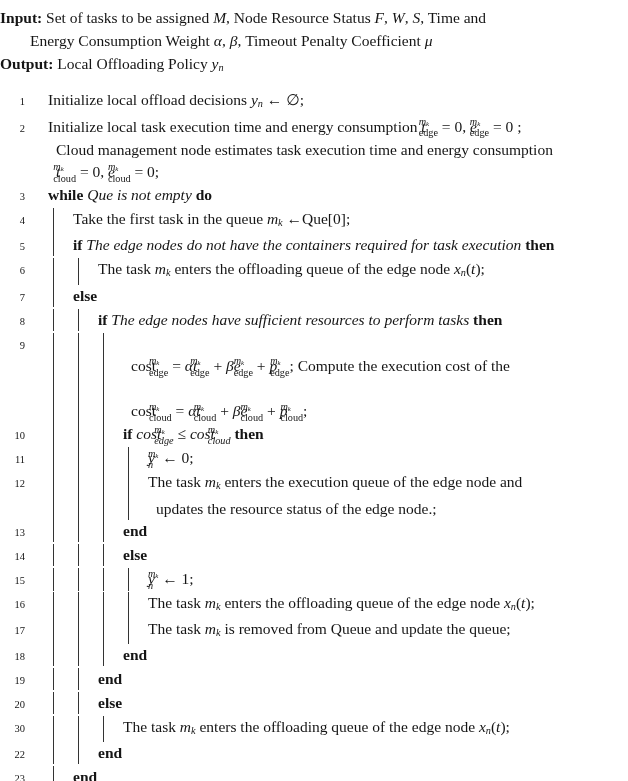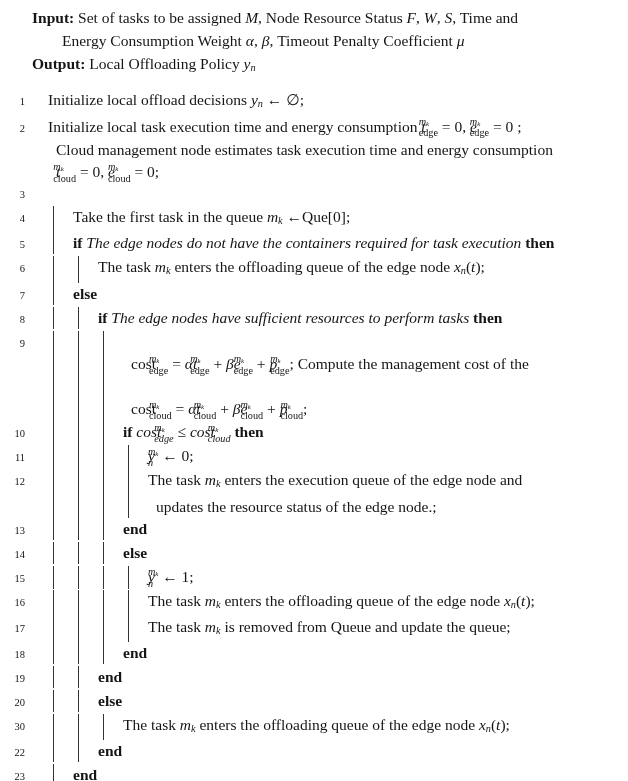--- a/index.html
+++ b/index.html
@@ -11,21 +11,21 @@
     color: #151515;
   }
   .algo {
     width: 628px;
     min-height: 781px;
     box-sizing: border-box;
     padding: 6px 8px 6px 0;
     font-size: 15.5px;
     overflow: hidden;
   }
-  .algo-header { padding-left: 32px; margin-bottom: 10px; }
+  .algo-header { margin-bottom: 10px; }
   .hline { line-height: 23px; padding-left: 30px; text-indent: -30px; }
   .bf { font-weight: 700; font-style: normal; }
   .it { font-style: italic; }
   .rm { font-style: normal; }
   .row { display: flex; align-items: baseline; }
   .num {
     flex: 0 0 25px;
     text-align: right;
     font-size: 10.5px;
     color: #151515;
@@ -91,20 +91,21 @@
             </span></span><span class="rm"> = 0 ;</span><br><span class="rm">Cloud management node estimates task execution time and energy consumption</span><br><span class="ss"><span class="ssb"><span class="it">t</span></span><span class="sst">
               <span class="ssu"><span class="it">m</span><span class="sb"><span class="it">k</span></span></span>
               <span class="ssd"><span class="rm">cloud</span></span>
             </span></span><span class="rm"> = 0, </span><span class="ss"><span class="ssb"><span class="it">e</span></span><span class="sst">
               <span class="ssu"><span class="it">m</span><span class="sb"><span class="it">k</span></span></span>
               <span class="ssd"><span class="rm">cloud</span></span>
             </span></span><span class="rm"> = 0;</span></span>
       </div>
       <div class="row">
         <span class="num">3</span>
+        <span class="content" style="--ind: 0px;"><span class="bf">while </span><span class="it">Que is not empty </span><span class="bf">do</span></span>
       </div>
       <div class="row">
         <span class="num">4</span>
         <span class="content" style="--ind: 25px;"><span class="rule r1"></span><span class="rm">Take the first task in the queue </span><span class="it">m</span><span class="sb"><span class="it">k</span></span><span class="rm"> ←Que[0];</span></span>
       </div>
       <div class="row">
         <span class="num">5</span>
         <span class="content" style="--ind: 25px;"><span class="rule r1"></span><span class="bf">if </span><span class="it">The edge nodes do not have the containers required for task execution </span><span class="bf">then</span></span>
       </div>
       <div class="row">
@@ -126,21 +127,21 @@
               <span class="ssd"><span class="rm">edge</span></span>
             </span></span><span class="rm"> = </span><span class="it">α</span><span class="ss"><span class="ssb"><span class="it">t</span></span><span class="sst">
               <span class="ssu"><span class="it">m</span><span class="sb"><span class="it">k</span></span></span>
               <span class="ssd"><span class="rm">edge</span></span>
             </span></span><span class="rm"> + </span><span class="it">β</span><span class="ss"><span class="ssb"><span class="it">e</span></span><span class="sst">
               <span class="ssu"><span class="it">m</span><span class="sb"><span class="it">k</span></span></span>
               <span class="ssd"><span class="rm">edge</span></span>
             </span></span><span class="rm"> + </span><span class="ss"><span class="ssb"><span class="it">p</span></span><span class="sst">
               <span class="ssu"><span class="it">m</span><span class="sb"><span class="it">k</span></span></span>
               <span class="ssd"><span class="rm">edge</span></span>
-            </span></span><span class="rm">; Compute the management cost of the</span><br><br><span class="ss"><span class="ssb"><span class="rm">cost</span></span><span class="sst">
+            </span></span><span class="rm">; Compute the execution cost of the</span><br><br><span class="ss"><span class="ssb"><span class="rm">cost</span></span><span class="sst">
               <span class="ssu"><span class="it">m</span><span class="sb"><span class="it">k</span></span></span>
               <span class="ssd"><span class="rm">cloud</span></span>
             </span></span><span class="rm"> = </span><span class="it">α</span><span class="ss"><span class="ssb"><span class="it">t</span></span><span class="sst">
               <span class="ssu"><span class="it">m</span><span class="sb"><span class="it">k</span></span></span>
               <span class="ssd"><span class="rm">cloud</span></span>
             </span></span><span class="rm"> + </span><span class="it">β</span><span class="ss"><span class="ssb"><span class="it">e</span></span><span class="sst">
               <span class="ssu"><span class="it">m</span><span class="sb"><span class="it">k</span></span></span>
               <span class="ssd"><span class="rm">cloud</span></span>
             </span></span><span class="rm"> + </span><span class="ss"><span class="ssb"><span class="it">p</span></span><span class="sst">
               <span class="ssu"><span class="it">m</span><span class="sb"><span class="it">k</span></span></span>

